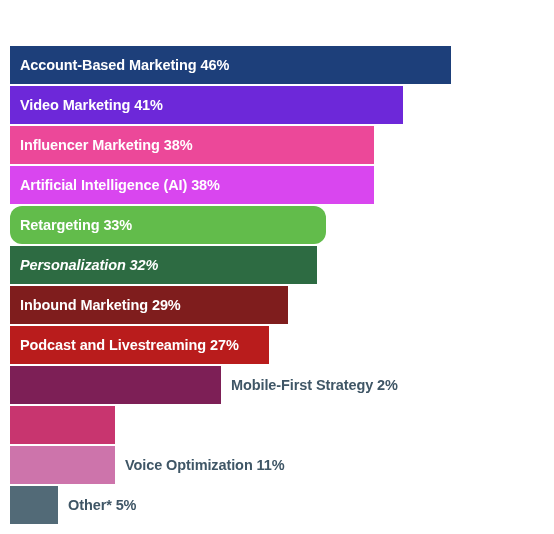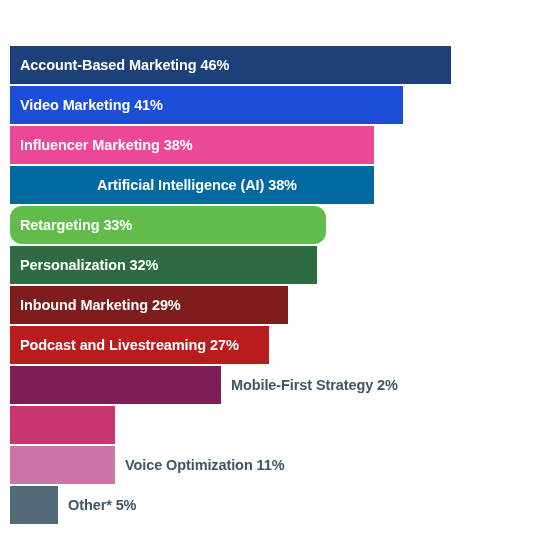--- a/index.html
+++ b/index.html
@@ -71,41 +71,41 @@
 <body>
 
 <div id="chart-root">
   <div id="bars-container">
       <div class="bar-row">
         <div class="bar" style="width: 441px; background: rgb(29, 63, 122);">
           <span class="bar-label-inside">Account-Based Marketing 46%</span>
         </div>
       </div>
       <div class="bar-row">
-        <div class="bar" style="width: 393px; background: #1d4ed8;">
+        <div class="bar" style="width: 393px; background: #6d28d9;">
           <span class="bar-label-inside">Video Marketing 41%</span>
         </div>
       </div>
       <div class="bar-row">
         <div class="bar" style="width: 364px; background: #ec4899;">
           <span class="bar-label-inside">Influencer Marketing 38%</span>
         </div>
       </div>
       <div class="bar-row">
-        <div class="bar" style="width: 364px; background: #0369a1; justify-content: center;">
+        <div class="bar" style="width: 364px; background: #d946ef;">
           <span class="bar-label-inside">Artificial Intelligence (AI) 38%</span>
         </div>
       </div>
       <div class="bar-row">
         <div class="bar" style="width: 316px; background: rgb(98, 188, 75); border-radius: 12px;">
           <span class="bar-label-inside">Retargeting 33%</span>
         </div>
       </div>
       <div class="bar-row">
-        <div class="bar" style="width: 307px; background: rgb(45, 107, 66);">
+        <div class="bar" style="width: 307px; background: rgb(45, 107, 66); font-style: italic;">
           <span class="bar-label-inside">Personalization 32%</span>
         </div>
       </div>
       <div class="bar-row">
         <div class="bar" style="width: 278px; background: #7f1d1d;">
           <span class="bar-label-inside">Inbound Marketing 29%</span>
         </div>
       </div>
       <div class="bar-row">
         <div class="bar" style="width: 259px; background: #b91c1c;">

